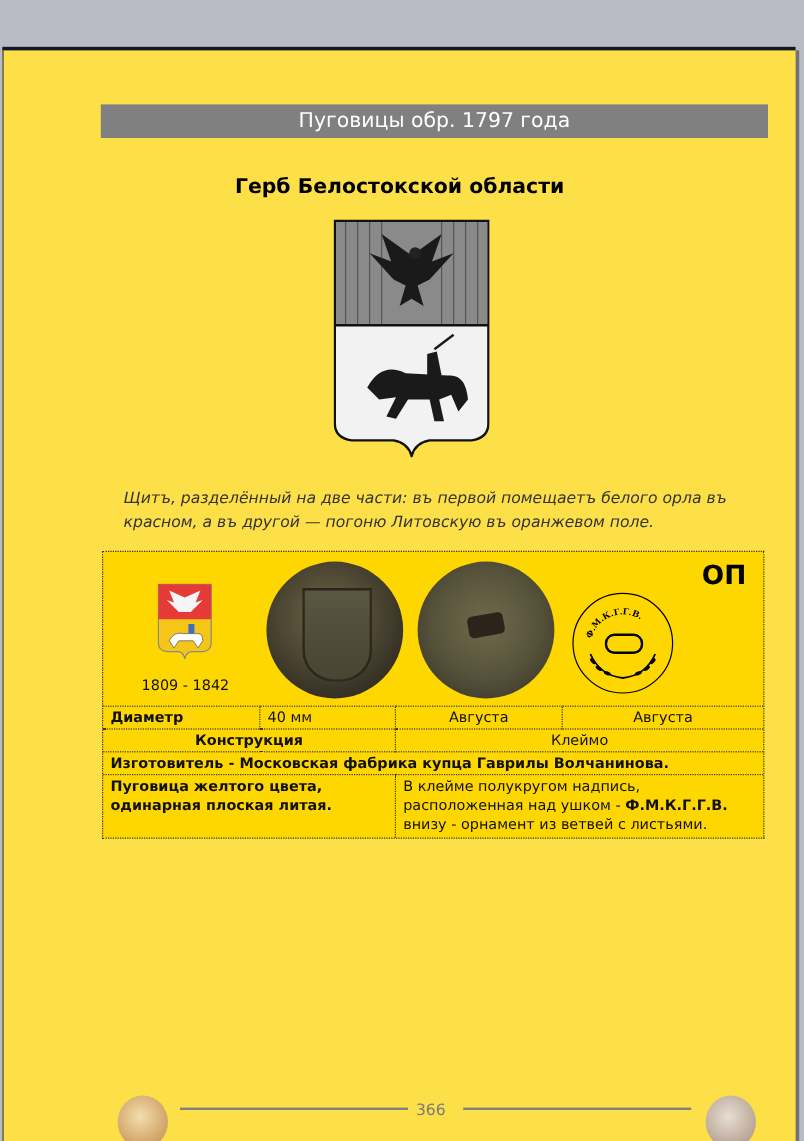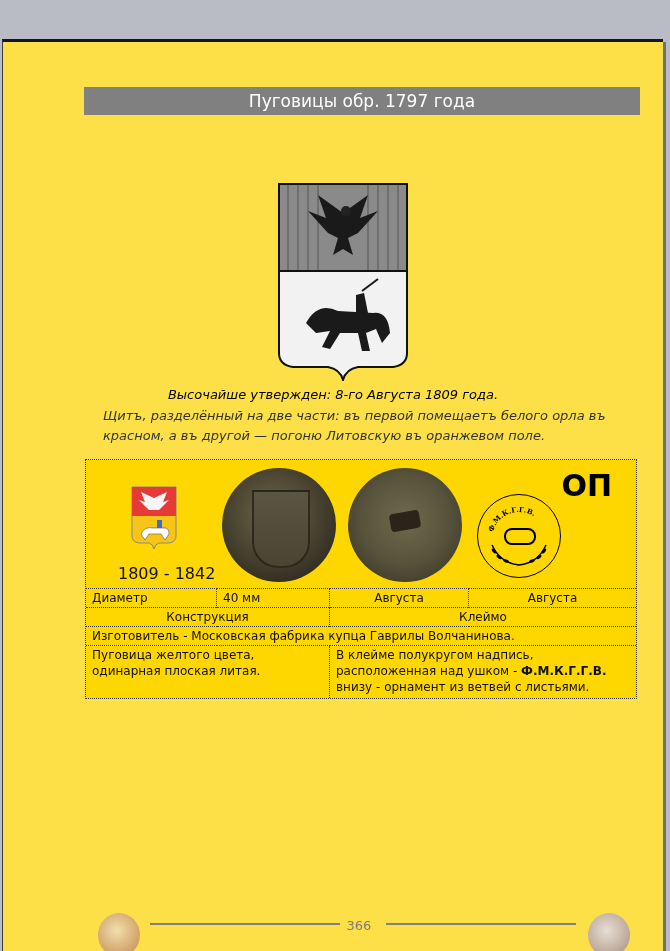--- a/index.html
+++ b/index.html
@@ -36,21 +36,21 @@
     font-size:13px; font-style:italic; color:#333; line-height:20px;
   }
   .card {
     position:absolute; left:82px; top:417px; width:550px;
     background:#ffd700;
     border:1px dotted #333;
     font-size:12px; color:#111;
   }
   .card-top { position:relative; height:128px; }
   .arms-small { position:absolute; left:45px; top:26px; width:46px; height:64px; }
-  .years { position:absolute; left:32px; top:104px; font-size:16px; color:#111; }
+  .years { position:absolute; left:32px; top:104px; font-size:12px; color:#111; }
   .coin {
     position:absolute; border-radius:50%;
   }
   .coin-face {
     left:136px; top:8px; width:114px; height:114px;
     background: radial-gradient(circle at 45% 40%, #6e6848 0%, #4b4532 45%, #2f2b20 80%, #1d1b14 100%);
   }
   .coin-face .shield {
     position:absolute; left:30px; top:22px; width:54px; height:74px;
     border:2px solid rgba(30,25,15,.7); border-radius:0 0 26px 26px;
@@ -66,28 +66,28 @@
   }
   .stamp {
     position:absolute; left:391px; top:34px; width:82px; height:82px;
     border:1.5px solid #000; border-radius:50%;
   }
   .stamp .slot {
     position:absolute; left:26px; top:33px; width:28px; height:13px;
     border:2px solid #000; border-radius:8px;
   }
   .op-label {
-    position:absolute; right:24px; top:8px; font-size:30px; font-weight:bold; color:#000;
+    position:absolute; right:14px; top:8px; font-size:22px; font-weight:bold; color:#000;
   }
   table.specs { width:100%; border-collapse:collapse; }
   table.specs td {
     border-top:1px dotted #333; border-left:1px dotted #333;
     padding:1px 6px; height:15px; vertical-align:top; line-height:16px;
   }
-  table.specs tr td:first-child { border-left:none; }
+  table.specs tr td:first-child { border-left:none;font-weight:bold; }
   .center { text-align:center; }
   .bold { font-weight:bold; }
   .footer-line {
     position:absolute; top:881px; height:2px; background:#808080;
   }
   .page-num {
     position:absolute; left:336px; top:876px; width:40px; text-align:center;
     font-size:13px; color:#7b7b7b;
   }
   .footer-button {
@@ -98,20 +98,21 @@
 </style>
 </head>
 <body>
 
 <div class="page">
 
   <div class="header-bar">
     <span>Пуговицы обр. 1797 года</span>
   </div>
 
+  <div class="section-title">Герб Белостокской области</div>
 
   <svg class="arms-big" viewBox="0 0 130 198">
     <path d="M1,1 H129 V170 Q129,182 115,184 H80 Q68,186 65,197 Q62,186 50,184 H15 Q1,182 1,170 Z" fill="#f2f2f2" stroke="#111" stroke-width="2"></path>
     <rect x="2" y="2" width="126" height="86" fill="#8a8a8a"></rect>
     <g stroke="#555" stroke-width="1">
       <line x1="10" y1="2" x2="10" y2="88"></line>
         <line x1="20" y1="2" x2="20" y2="88"></line>
       <line x1="30" y1="2" x2="30" y2="88"></line>
         <line x1="40" y1="2" x2="40" y2="88"></line>
       <line x1="90" y1="2" x2="90" y2="88"></line>
@@ -124,21 +125,20 @@
       <path d="M65,30 L40,12 L48,35 L30,28 L50,50 L60,55 L55,72 L65,66 L75,72 L70,55 L80,50 L100,28 L82,35 L90,12 Z"></path>
       <circle cx="68" cy="28" r="5" fill="#222"></circle>
     </g>
     <g fill="#1a1a1a">
       <path d="M28,140 Q40,118 60,128 L95,130 Q110,128 112,150 L104,160 L98,146 L88,150 L92,168 L84,168 L80,150 L62,150 L52,166 L44,164 L52,148 L38,150 Z"></path>
       <path d="M78,112 L86,110 L90,130 L78,130 Z"></path>
       <line x1="84" y1="108" x2="100" y2="96" stroke="#1a1a1a" stroke-width="2"></line>
     </g>
   </svg>
 
-  <div class="caption1">Высочайше утвержден: 8-го Августа 1809 года.</div>
   <div class="caption2">Щитъ, разделённый на две части: въ первой помещаетъ белого орла въ красном, а въ другой — погоню Литовскую въ оранжевом поле.</div>
 
   <div class="card">
     <div class="card-top">
       <svg class="arms-small" viewBox="0 0 46 64">
         <path d="M1,1 H45 V50 Q45,56 38,57 H28 Q24,58 23,63 Q22,58 18,57 H8 Q1,56 1,50 Z" fill="#f5c518" stroke="#888" stroke-width="1"></path>
         <rect x="1" y="1" width="44" height="29" fill="#e53a35"></rect>
         <path d="M23,12 L10,6 L14,16 L8,14 L18,24 L28,24 L38,14 L32,16 L36,6 Z" fill="#f5f5f5"></path>
         <path d="M10,48 Q14,40 22,42 L34,42 Q38,42 38,48 L34,54 L30,48 L18,48 L14,54 Z" fill="#ffffff" stroke="#555" stroke-width=".6"></path>
         <rect x="26" y="34" width="5" height="8" fill="#3a6fc4"></rect>

